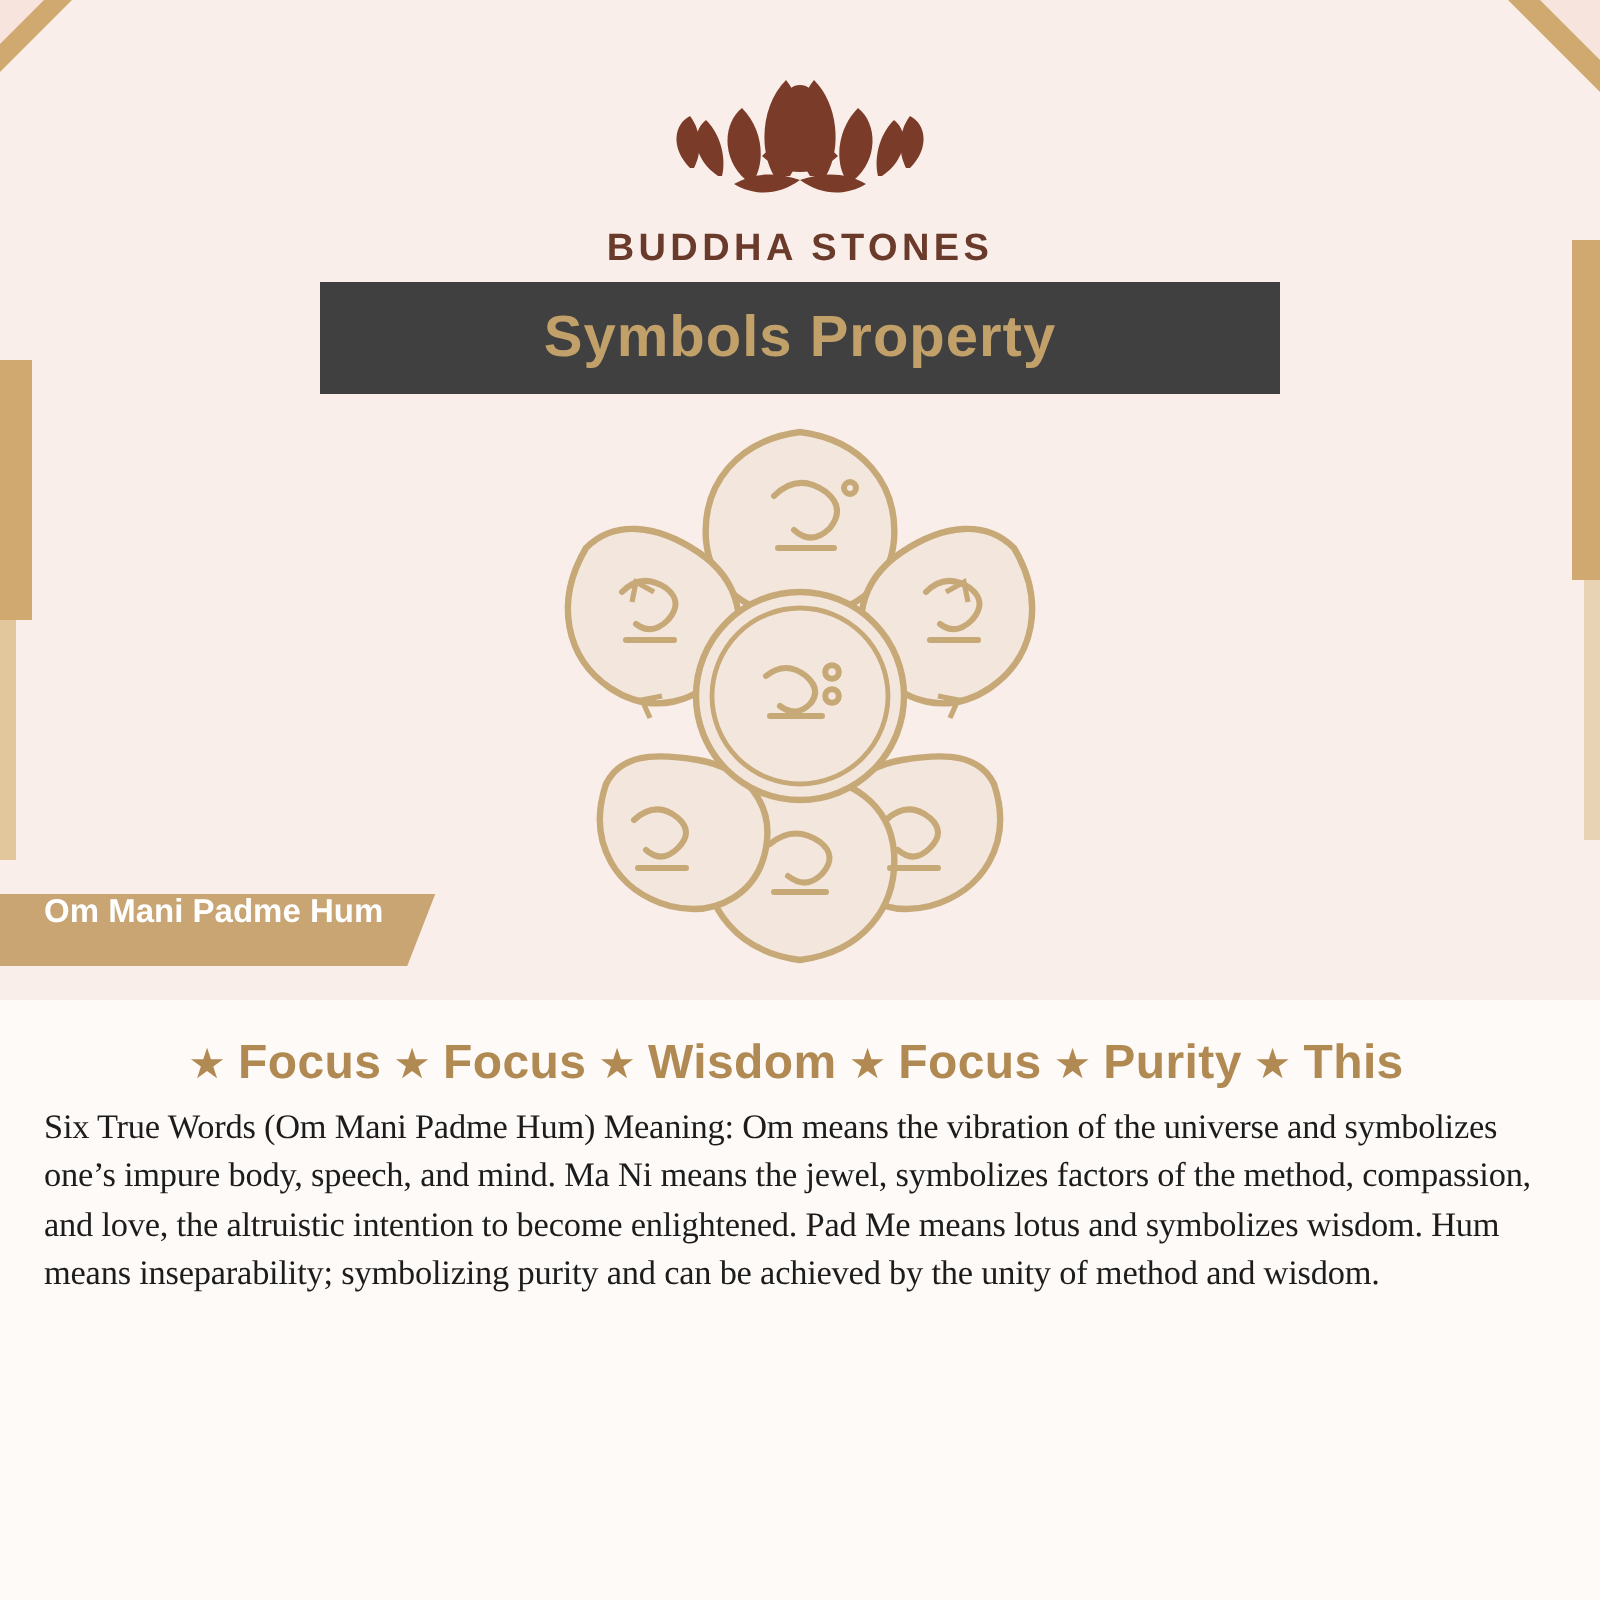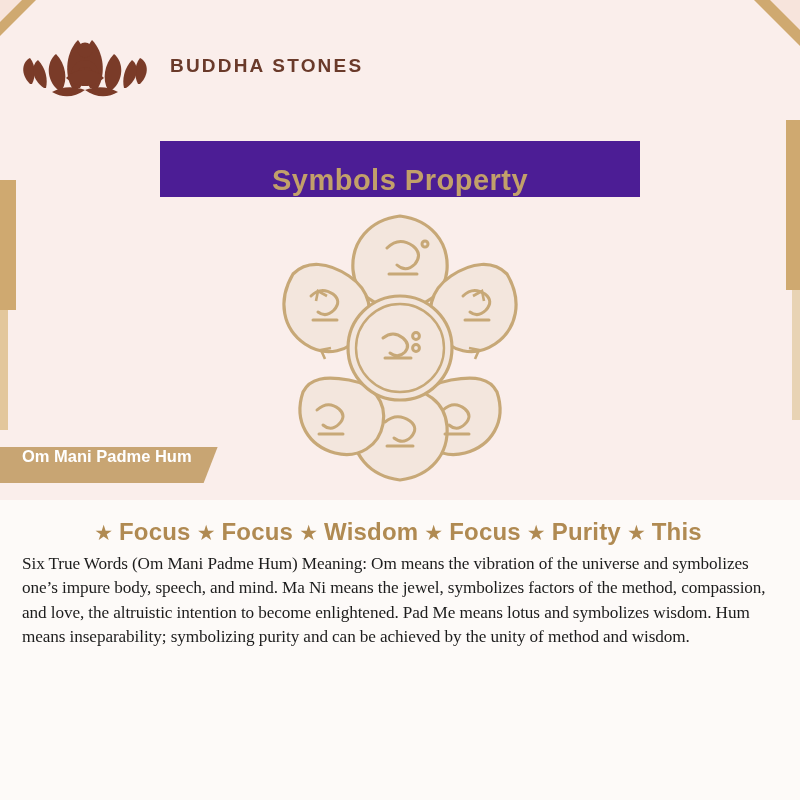--- a/index.html
+++ b/index.html
@@ -71,44 +71,44 @@
     width: 8px; height: 130px;
     background: #e8d3b4;
     z-index: 2;
   }
 
   
   .logo-wrap {
     position: absolute;
     top: 18px; left: 0; right: 0;
     display: flex;
-    flex-direction: row;
+    flex-direction: column;
     align-items: center;
     z-index: 4;
   }
   .logo-mark { width: 170px; height: 92px; display: block; }
   .brand-name {
     margin-top: 4px;
     font-size: 19px;
     font-weight: bold;
     letter-spacing: 2.2px;
     color: #6a3a2a;
     font-family: "Liberation Sans", sans-serif;
   }
 
   
   .title-bar {
     position: absolute;
     top: 141px;
     left: 160px;
     width: 480px;
     height: 56px;
-    background: #4c1d95;
-    display: flex;
-    align-items: flex-end;
+    background: #404040;
+    display: flex;
+    align-items: center;
     justify-content: center;
     z-index: 4;
   }
   .title-text {
     font-size: 29px;
     font-weight: bold;
     color: #c2a06a;
     letter-spacing: 0.5px;
   }
 

